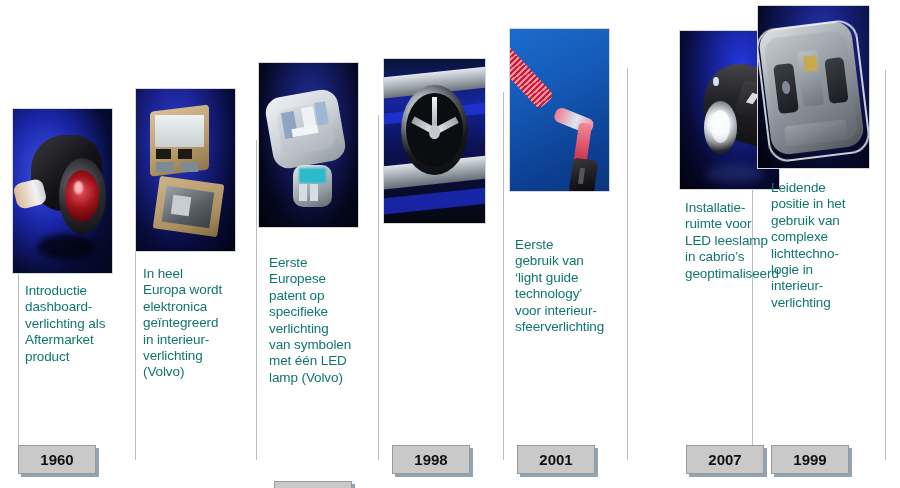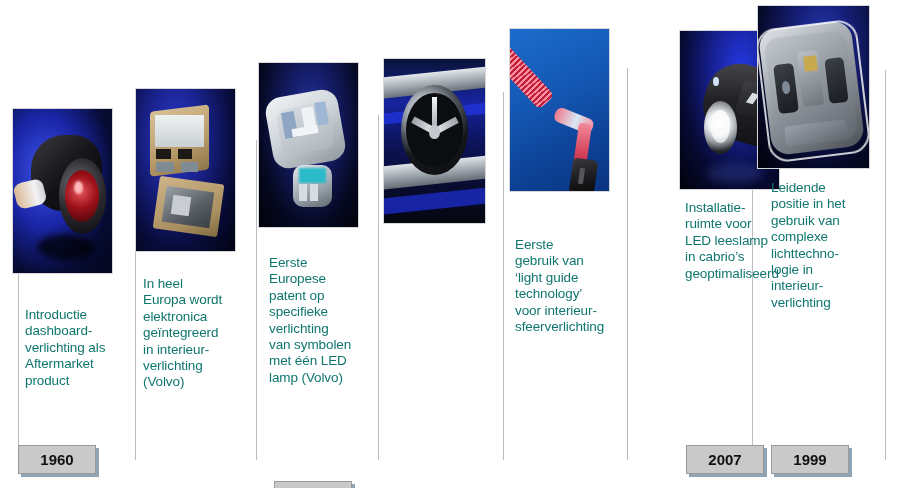--- a/index.html
+++ b/index.html
@@ -97,21 +97,21 @@
     <div class="photo" style="left:12px; top:108px; width:101px; height:166px;">
       <div class="scene" style="background:radial-gradient(ellipse at 32% 38%, #3c52e8 0%, #1a26a8 38%, #060b32 72%, #03061c 100%);">
         <div class="sh" style="left:18%; top:16%; width:72%; height:46%; border-radius:46% 40% 38% 44%; background:linear-gradient(135deg,#3a3a3e 0%,#121216 55%,#0a0a0d 100%);"></div>
         <div class="sh" style="left:46%; top:30%; width:48%; height:46%; border-radius:50%; background:radial-gradient(circle at 38% 34%, #6d6d74 0%, #2a2a2f 46%, #0d0d11 100%);"></div>
         <div class="sh" style="left:53%; top:37%; width:34%; height:32%; border-radius:50%; background:radial-gradient(circle at 45% 42%, #e6545c 0%, #9c1018 46%, #3c0509 100%);"></div>
         <div class="sh" style="left:62%; top:44%; width:9%; height:8%; border-radius:50%; background:#ffb8bb; filter:blur(1px);"></div>
         <div class="sh" style="left:2%; top:44%; width:30%; height:16%; border-radius:30%; background:linear-gradient(90deg,#d9b893 0%,#f2f2f4 70%,#cfcfd4 100%); transform:rotate(-14deg);"></div>
         <div class="sh" style="left:24%; top:76%; width:58%; height:16%; border-radius:50%; background:rgba(0,0,0,.72); filter:blur(3px);"></div>
       </div>
     </div>
-    <div class="caption" style="left:25px; top:283px; width:108px;margin-top:24px;">Introductie
+    <div class="caption" style="left:25px; top:283px; width:108px;">Introductie
 dashboard-
 verlichting als
 Aftermarket
 product</div>
     <div class="year" style="left:18px; top:445px;">1960</div>
   </div>
 
   <div class="col" style="left:135px; top:0px; width:121px; height:488px;">
     <div class="photo" style="left:0px; top:88px; width:101px; height:164px;">
       <div class="scene" style="background:radial-gradient(ellipse at 40% 30%, #2b3ad4 0%, #1a238f 34%, #070b38 70%, #02040f 100%);">
@@ -119,21 +119,21 @@
         <div class="sh" style="left:19%; top:16%; width:50%; height:20%; background:linear-gradient(180deg,#eef1f2 0%,#c9cfd2 100%);"></div>
         <div class="sh" style="left:20%; top:37%; width:15%; height:6%; background:#1b1a16;"></div>
         <div class="sh" style="left:42%; top:37%; width:15%; height:6%; background:#1b1a16;"></div>
         <div class="sh" style="left:20%; top:45%; width:18%; height:6%; background:#7e8b93;"></div>
         <div class="sh" style="left:45%; top:45%; width:18%; height:6%; background:#7e8b93;"></div>
         <div class="sh" style="left:20%; top:56%; width:66%; height:33%; background:linear-gradient(150deg,#cfb489 0%,#a98f5f 70%,#7e6a40 100%); border-radius:3px; transform:rotate(8deg);"></div>
         <div class="sh" style="left:28%; top:62%; width:48%; height:22%; background:linear-gradient(140deg,#9aa2a8 0%,#575d63 60%,#3a3f44 100%); transform:rotate(8deg);"></div>
         <div class="sh" style="left:36%; top:66%; width:18%; height:12%; background:#c9ccd0; transform:rotate(8deg);"></div>
       </div>
     </div>
-    <div class="caption" style="left:8px; top:276px; width:112px;">In heel
+    <div class="caption" style="left:8px; top:266px; width:112px;">In heel
 Europa wordt
 elektronica
 geïntegreerd
 in interieur-
 verlichting
 (Volvo)</div>
   </div>
 
   <div class="col" style="left:256px; top:0px; width:122px; height:488px;">
     <div class="photo" style="left:2px; top:62px; width:101px; height:166px;">
@@ -169,38 +169,40 @@
         <div class="sh" style="left:-5%; top:30%; width:112%; height:7%; background:#2033d6; opacity:.85; transform:rotate(-6deg);"></div>
         <div class="sh" style="left:-5%; top:82%; width:112%; height:10%; background:#1b2bc4; opacity:.8; transform:rotate(-6deg);"></div>
         <div class="sh" style="left:17%; top:16%; width:66%; height:55%; border-radius:50%; background:radial-gradient(circle at 36% 30%, #f0f2f4 0%, #aab1b8 22%, #4d5259 42%, #15171b 60%, #0a0b0e 100%);"></div>
         <div class="sh" style="left:22%; top:21%; width:56%; height:45%; border-radius:50%; background:#0c0d10;"></div>
         <div class="sh" style="left:48%; top:23%; width:4%; height:22%; background:linear-gradient(180deg,#f4f6f7,#9aa1a8);"></div>
         <div class="sh" style="left:26%; top:42%; width:25%; height:4%; background:linear-gradient(90deg,#9aa1a8,#eef0f2); transform:rotate(28deg); transform-origin:right center;"></div>
         <div class="sh" style="left:50%; top:42%; width:25%; height:4%; background:linear-gradient(90deg,#eef0f2,#9aa1a8); transform:rotate(-28deg); transform-origin:left center;"></div>
         <div class="sh" style="left:45%; top:40%; width:10%; height:9%; border-radius:50%; background:#c3c9cf;"></div>
       </div>
     </div>
+    <div class="year" style="left:14px; top:445px;">1998</div>
   </div>
 
   <div class="col" style="left:503px; top:0px; width:124px; height:488px;">
     <div class="photo" style="left:6px; top:28px; width:101px; height:164px;">
       <div class="scene" style="background:linear-gradient(155deg,#1c6ccd 0%,#1458b4 40%,#0c3f92 78%,#0a3580 100%);">
         <div class="sh" style="left:-8%; top:6%; width:78%; height:13%; background:repeating-linear-gradient(90deg,#ff8fa0 0px,#ff8fa0 2px,#c01f3a 2px,#c01f3a 4px); transform:rotate(47deg); transform-origin:left top; border-radius:6px;"></div>
         <div class="sh" style="left:44%; top:52%; width:40%; height:9%; background:linear-gradient(90deg,#f07a8c 0%,#d8e8f4 55%,#f3909f 100%); transform:rotate(22deg); border-radius:6px;"></div>
         <div class="sh" style="left:66%; top:58%; width:13%; height:36%; background:linear-gradient(180deg,#f3889a 0%,#c82b45 70%,#8d1628 100%); transform:rotate(8deg); border-radius:4px;"></div>
         <div class="sh" style="left:62%; top:80%; width:25%; height:22%; background:linear-gradient(160deg,#3a3a3e 0%,#131316 70%,#08080a 100%); border-radius:5px; transform:rotate(8deg);"></div>
         <div class="sh" style="left:70%; top:86%; width:5%; height:10%; background:#55555c; transform:rotate(8deg);"></div>
       </div>
     </div>
     <div class="caption" style="left:12px; top:237px; width:116px;">Eerste
 gebruik van
 ‘light guide
 technology’
 voor interieur-
 sfeerverlichting</div>
+    <div class="year" style="left:14px; top:445px;">2001</div>
   </div>
 
   <div class="col" style="left:627px; top:0px; width:125px; height:482px;margin-left:45px;">
     <div class="photo" style="left:7px; top:30px; width:101px; height:160px;">
       <div class="scene" style="background:radial-gradient(ellipse at 62% 24%, #2438e0 0%, #18239c 30%, #070a34 68%, #01020a 100%);">
         <div class="sh" style="left:24%; top:22%; width:86%; height:48%; border-radius:34px 14px 14px 34px; background:linear-gradient(165deg,#4a4a50 0%,#232327 45%,#101013 100%); transform:rotate(16deg);"></div>
         <div class="sh" style="left:60%; top:32%; width:26%; height:22%; border-radius:5px; background:linear-gradient(160deg,#3e3e44,#1b1b1f); transform:rotate(16deg);"></div>
         <div class="sh" style="left:70%; top:39%; width:7%; height:7%; background:#d9dde1; transform:rotate(16deg) skewX(-18deg);"></div>
         <div class="sh" style="left:24%; top:44%; width:34%; height:34%; border-radius:50%; background:radial-gradient(circle at 44% 42%, #ffffff 0%, #f2f4f6 28%, #8f949a 56%, #25262a 78%, #0e0e11 100%);"></div>
         <div class="sh" style="left:31%; top:50%; width:20%; height:21%; border-radius:50%; background:radial-gradient(circle at 40% 38%, #ffffff 0%, #f7f8f9 55%, #c9ced3 100%);"></div>

